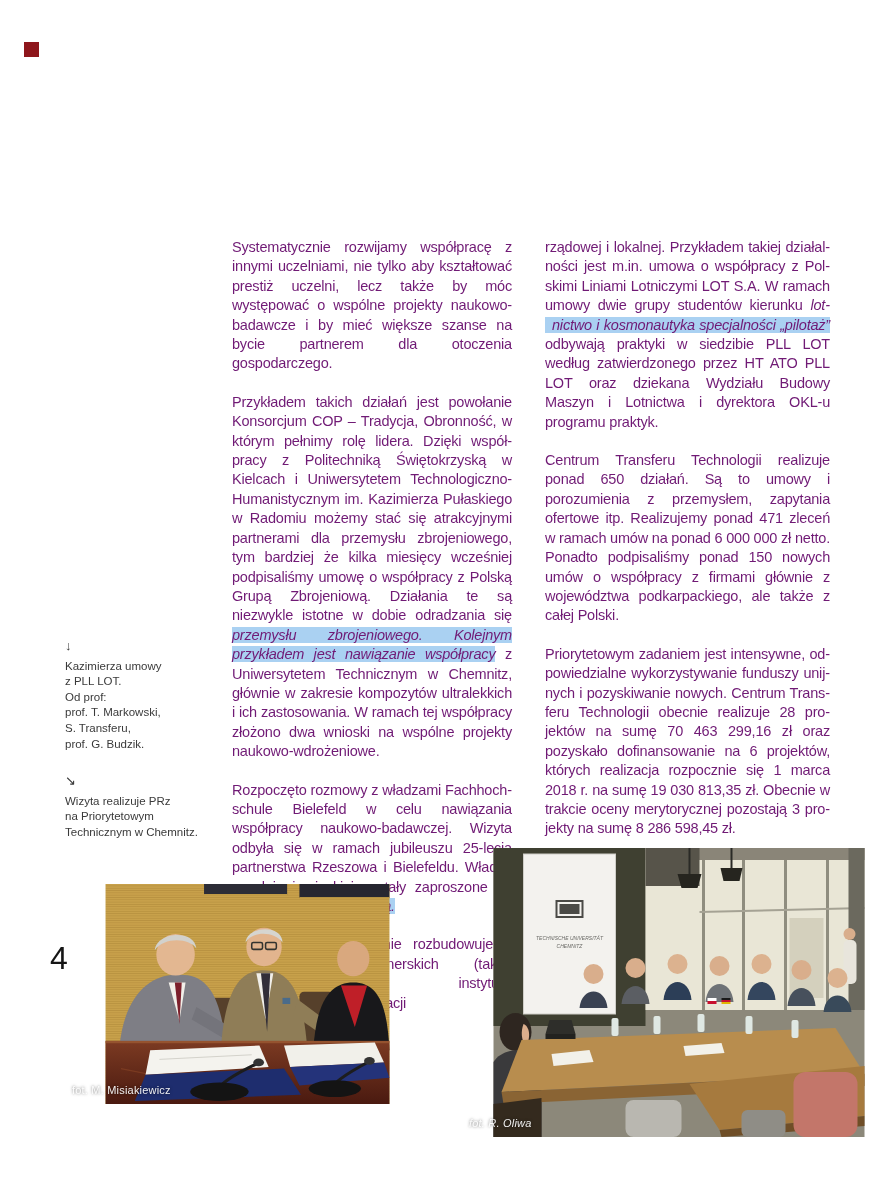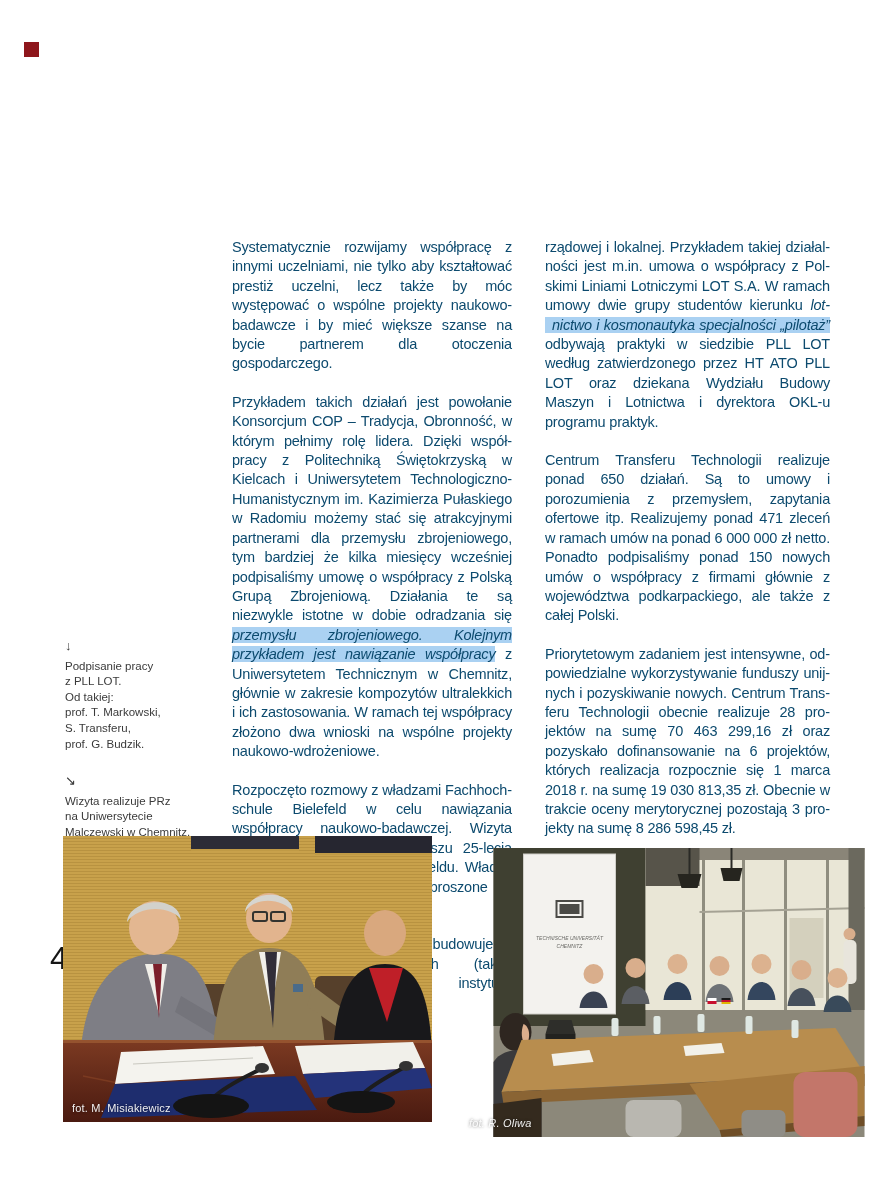--- a/index.html
+++ b/index.html
@@ -22,40 +22,40 @@
     width:598px;
     display:flex;gap:33px;
   }
   .col{width:280px;}
   .col.right{width:285px;}
   .para{
     margin:0 0 19px 0;
     font-size:14.5px;line-height:19.4px;
     letter-spacing:-0.2px;
     text-align:justify;
-    color:#0c4a6e;
+    color:#701a75;
   }
   .para span.i{font-style:italic;margin-top:44px;}
   .para span.hl{background:#aad1f2;font-style:italic;}
   .para span.i.hl,.para span[class="i hl"]{font-style:italic;background:#aad1f2;padding-left:7px;}
   
   .side-captions{
     position:absolute;left:65px;top:638px;width:160px;
     font-size:11.5px;line-height:15.6px;color:#3a3a3a;
   }
   .side-caption{margin-bottom:21px;}
   .cap-arrow{display:block;font-size:13px;color:#3a3a3a;margin-bottom:5px;}
   
   .page-number{
     position:absolute;left:50px;top:940px;
     font-size:32px;color:#151515;
   }
   
   .photo{position:absolute;margin:0;padding:0;}
-  .photo-1{left:63px;top:836px;width:369px;height:286px;}
+  .photo-1{left:63px;top:884px;width:369px;height:220px;}
   .photo-2{left:460px;top:848px;width:438px;height:289px;font-style:italic;}
   .photo svg{display:block;width:100%;height:100%;}
   .photo-caption{
     position:absolute;left:9px;bottom:8px;
     color:rgba(255,255,255,0.93);
     font-size:11px;letter-spacing:0.2px;
     text-shadow:0 0 3px rgba(0,0,0,0.55);
   }
 </style>
 </head>
@@ -76,32 +76,32 @@
       <p class="para"><span>rządowej i lokalnej. Przykładem takiej działal­ności jest m.in. umowa o współpracy z Pol­skimi Liniami Lotniczymi LOT S.A. W ramach umowy dwie grupy studentów kierunku </span><span class="i">lot­</span><span class="i hl">nictwo i kosmonautyka</span><span class="hl"> specjalności „pilo­taż”</span><span> odbywają praktyki w siedzibie PLL LOT według zatwierdzonego przez HT ATO PLL LOT oraz dziekana Wydziału Budowy Maszyn i Lot­nictwa i dyrektora OKL-u programu praktyk.</span></p>
       <p class="para"><span>Centrum Transferu Technologii realizuje ponad 650 działań. Są to umowy i porozumienia z przemysłem, zapytania ofertowe itp. Reali­zujemy ponad 471 zleceń w ramach umów na ponad 6&nbsp;000&nbsp;000 zł netto. Ponadto podpisaliśmy ponad 150 nowych umów o współpracy z firma­mi głównie z województwa podkarpackiego, ale także z całej Polski.</span></p>
       <p class="para"><span>Priorytetowym zadaniem jest intensywne, od­powiedzialne wykorzystywanie funduszy unij­nych i pozyskiwanie nowych. Centrum Trans­feru Technologii obecnie realizuje 28 pro­jektów na sumę 70&nbsp;463&nbsp;299,16 zł oraz pozyskało dofinansowanie na 6 projektów, których realizacja rozpocznie się 1 marca 2018 r. na sumę 19&nbsp;030&nbsp;813,35 zł. Obecnie w trakcie oceny merytorycznej pozostają 3 pro­jekty na sumę 8&nbsp;286&nbsp;598,45 zł.</span></p>
       <p class="para"><span>W październiku 2016 r. została przygotowana nowa strona internetowa uczelni. Na bieżąco są na niej zamieszczane najważniejsze informa­cje prezentujące działalność Politechniki. We wrześniu br. zakończono prawie roczną pracę nad uruchomieniem portalu Inżynier od Zaraz.</span></p>
     </div>
   </div>
 
   <aside class="side-captions">
     <div class="side-caption">
       <span class="cap-arrow">↓</span>
-      <div>Podpisanie pracy</div>
+      <div>Kazimierza umowy</div>
       <div>z PLL LOT.</div>
-      <div>Od takiej:</div>
+      <div>Od prof:</div>
       <div>prof. T. Markowski,</div>
       <div>S. Transferu,</div>
       <div>prof. G. Budzik.</div>
     </div>
     <div class="side-caption">
       <span class="cap-arrow">↘</span>
       <div>Wizyta realizuje PRz</div>
-      <div>na Uniwersytecie</div>
-      <div>Malczewski w Chemnitz.</div>
+      <div>na Priorytetowym</div>
+      <div>Technicznym w Chemnitz.</div>
     </div>
   </aside>
 
   <div class="page-number">4</div>
 
   <figure class="photo photo-1">
     <svg viewBox="0 0 369 286" aria-hidden="true">
       <defs>
         <pattern id="weave" width="4" height="3" patternUnits="userSpaceOnUse">
           <rect width="4" height="3" fill="#c69f48"></rect>

